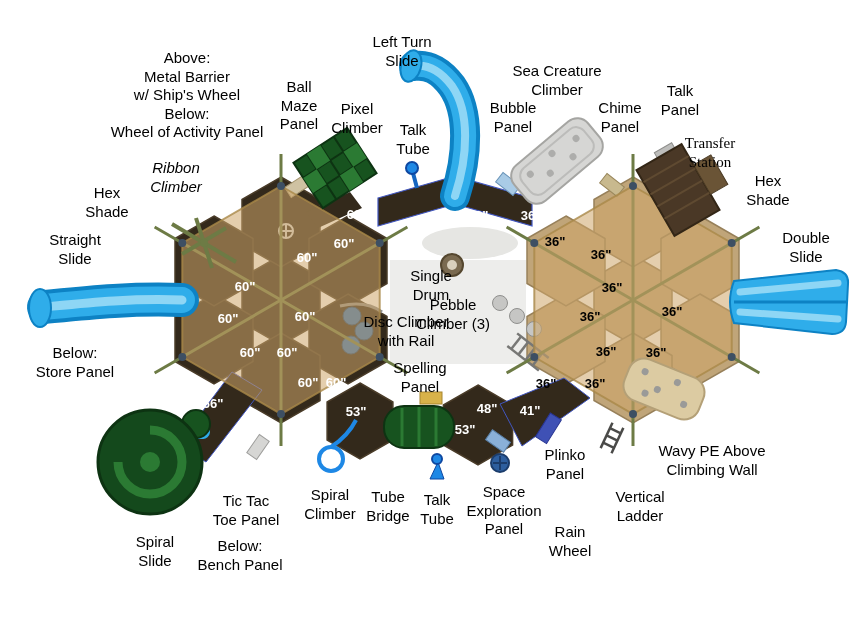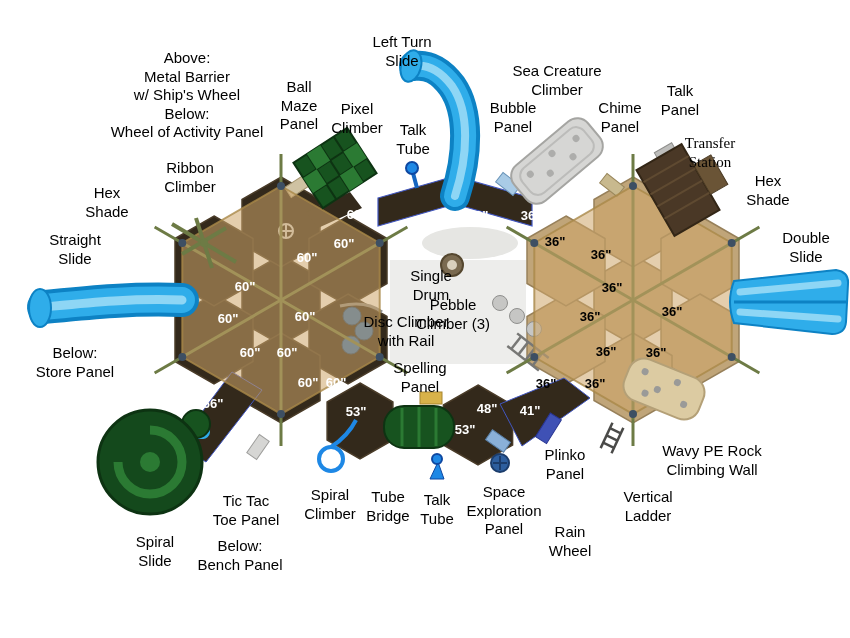--- a/index.html
+++ b/index.html
@@ -290,21 +290,21 @@
       <div class="lbl" style="left: 620px; top: 99px;">Chime
 Panel</div>
       <div class="lbl" style="left: 680px; top: 82px;">Talk
 Panel</div>
       <div class="lbl" style="left: 710px; top: 134px; font-family: Liberation Serif, serif;">Transfer
 Station</div>
       <div class="lbl" style="left: 768px; top: 172px;">Hex
 Shade</div>
       <div class="lbl" style="left: 107px; top: 184px;">Hex
 Shade</div>
-      <div class="lbl" style="left: 190px; top: 159px;">Ribbon
+      <div class="lbl" style="left: 176px; top: 159px; font-style: italic;">Ribbon
 Climber</div>
       <div class="lbl" style="left: 75px; top: 231px;">Straight
 Slide</div>
       <div class="lbl" style="left: 806px; top: 229px;">Double
 Slide</div>
       <div class="lbl" style="left: 75px; top: 344px;">Below:
 Store Panel</div>
       <div class="lbl" style="left: 416px; top: 267px; margin-left: 15px;">Single
 Drum</div>
       <div class="lbl" style="left: 453px; top: 296px;">Pebble
@@ -325,23 +325,23 @@
 Bridge</div>
       <div class="lbl" style="left: 437px; top: 491px;">Talk
 Tube</div>
       <div class="lbl" style="left: 504px; top: 483px;">Space
 Exploration
 Panel</div>
       <div class="lbl" style="left: 570px; top: 523px;">Rain
 Wheel</div>
       <div class="lbl" style="left: 565px; top: 446px;">Plinko
 Panel</div>
-      <div class="lbl" style="left: 640px; top: 488px; margin-left: 8px;">Vertical
+      <div class="lbl" style="left: 640px; top: 488px;">Vertical
 Ladder</div>
-      <div class="lbl" style="left: 712px; top: 442px;">Wavy PE Rock
+      <div class="lbl" style="left: 712px; top: 442px;">Wavy PE Above
 Climbing Wall</div>
     </div>
   <div id="measurements-layer">
       <div class="meas" style="left: 357px; top: 214px; color: rgb(255, 255, 255);">60"</div>
       <div class="meas" style="left: 344px; top: 243px; color: rgb(255, 255, 255);">60"</div>
       <div class="meas" style="left: 307px; top: 257px; color: rgb(255, 255, 255);">60"</div>
       <div class="meas" style="left: 245px; top: 286px; color: rgb(255, 255, 255);">60"</div>
       <div class="meas" style="left: 228px; top: 318px; color: rgb(255, 255, 255);">60"</div>
       <div class="meas" style="left: 305px; top: 316px; color: rgb(255, 255, 255);">60"</div>
       <div class="meas" style="left: 250px; top: 352px; color: rgb(255, 255, 255);">60"</div>

